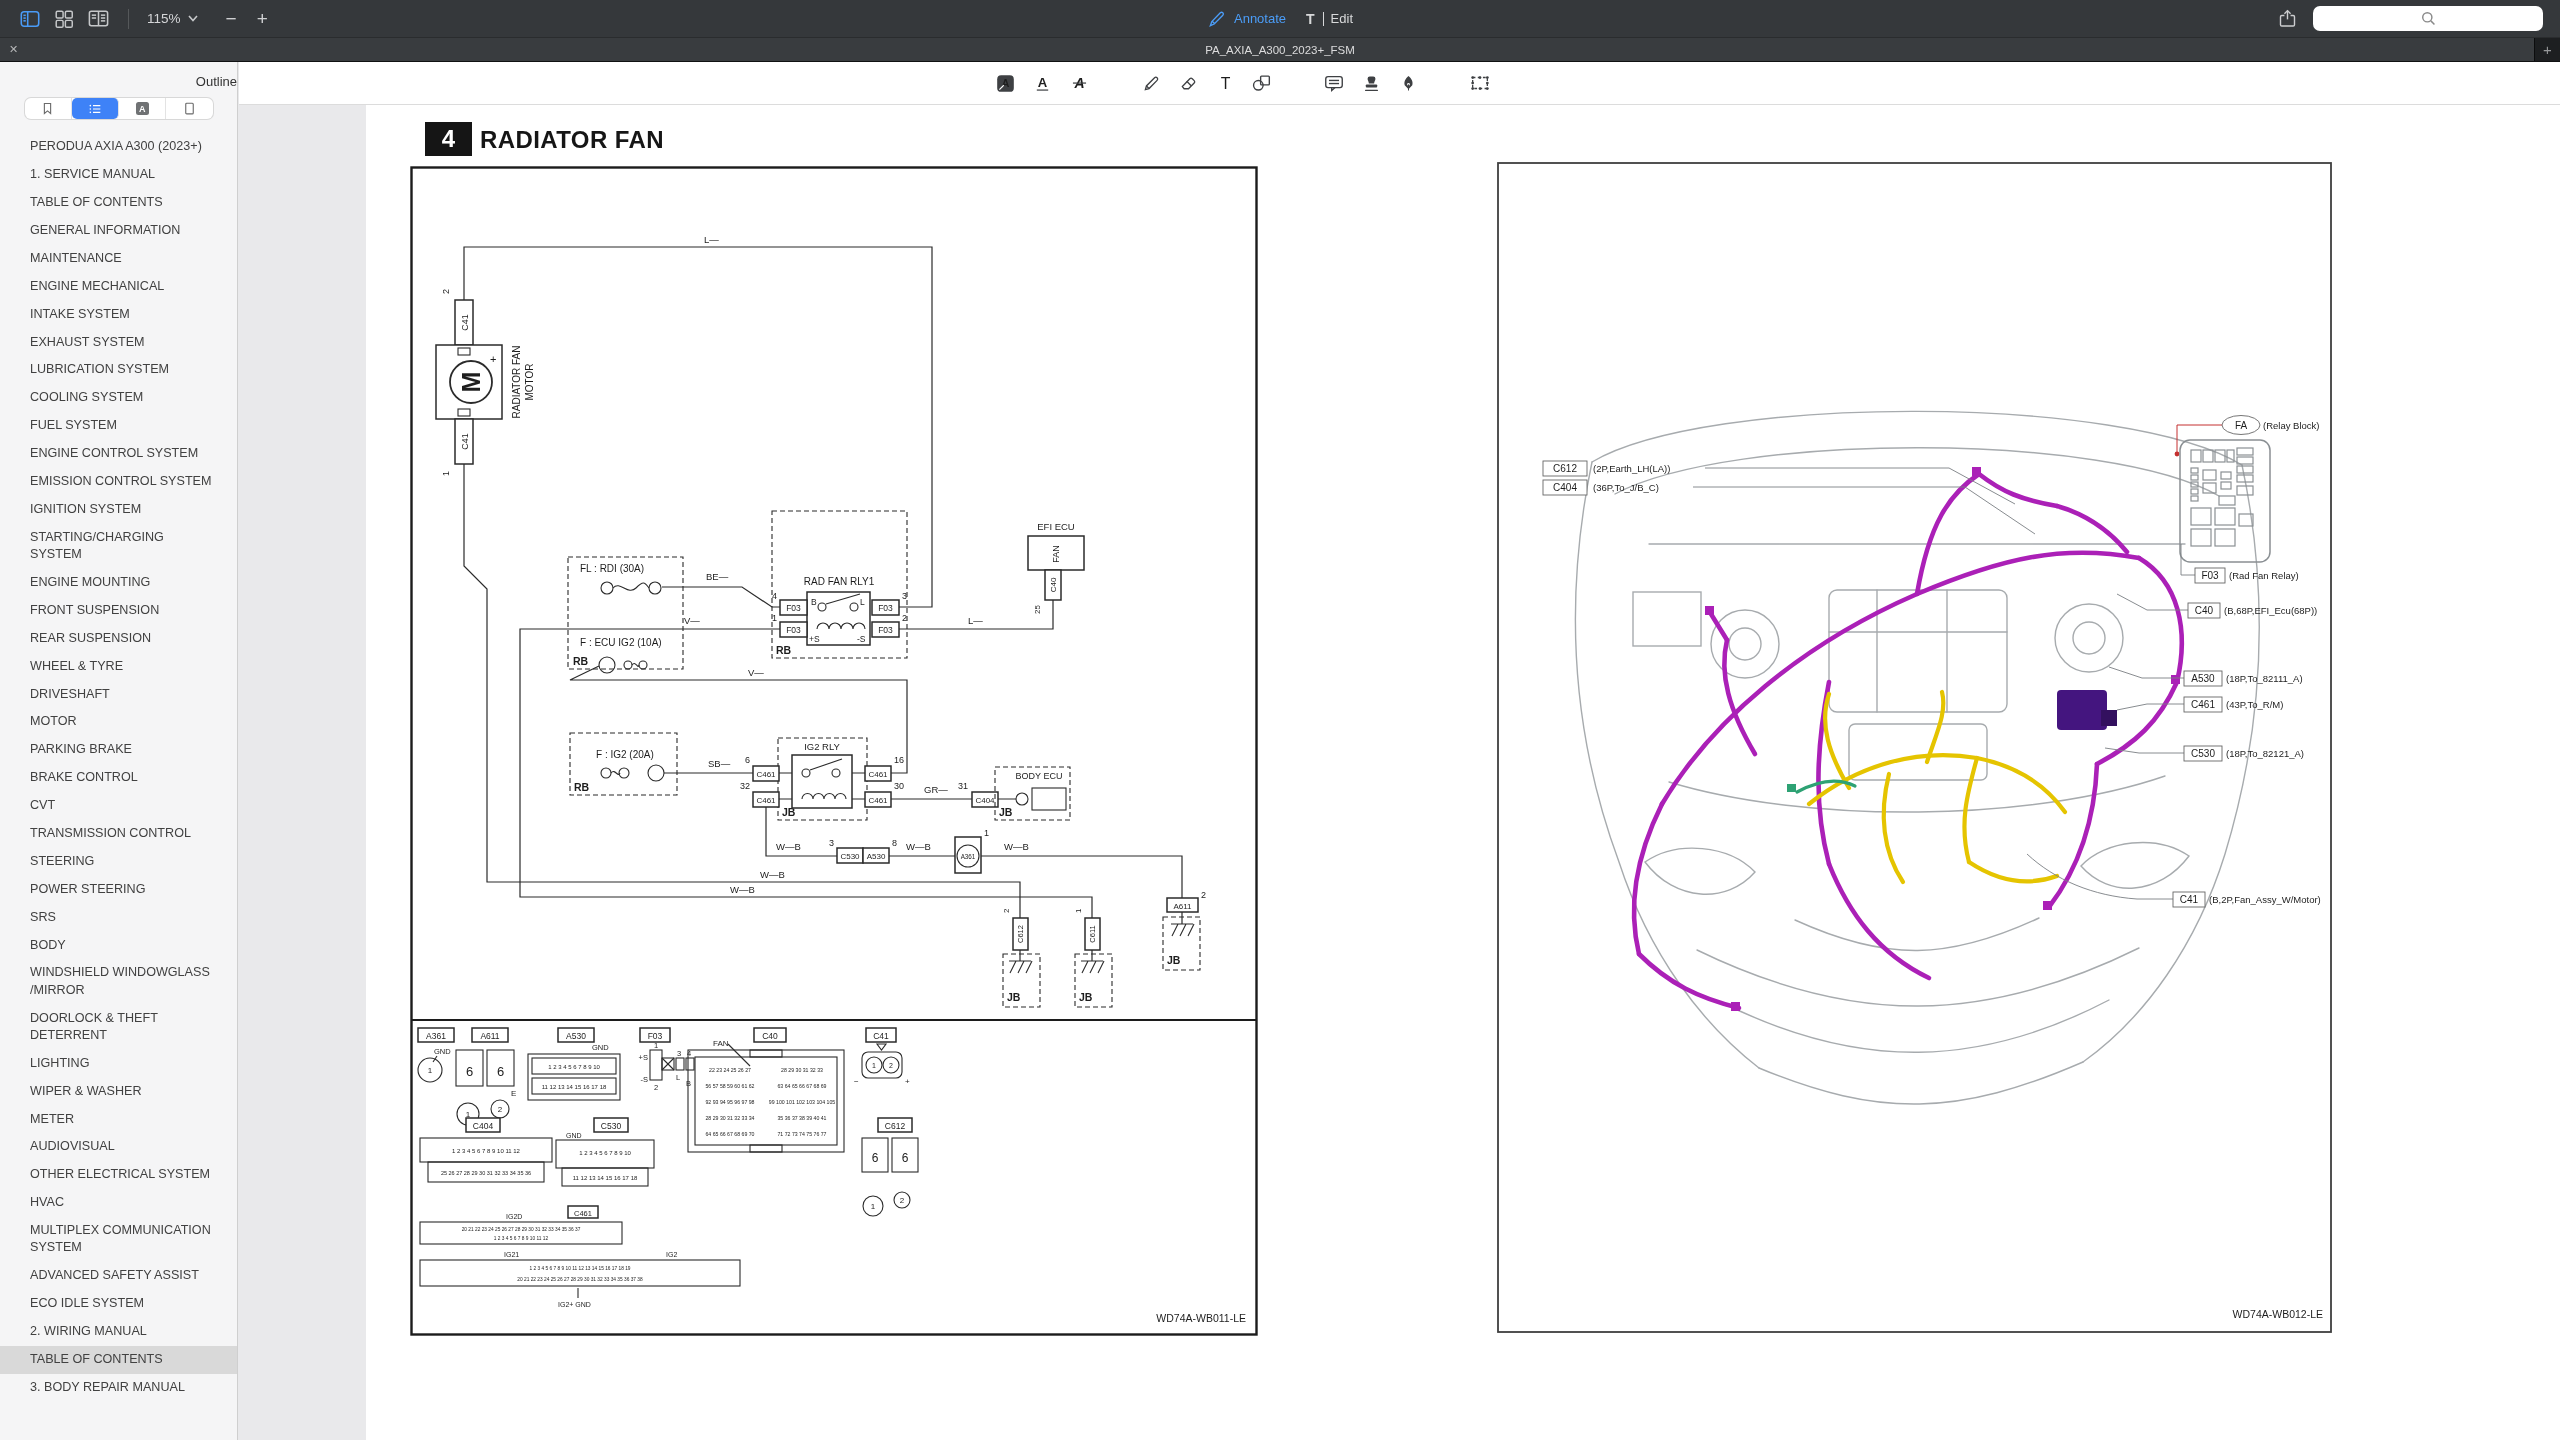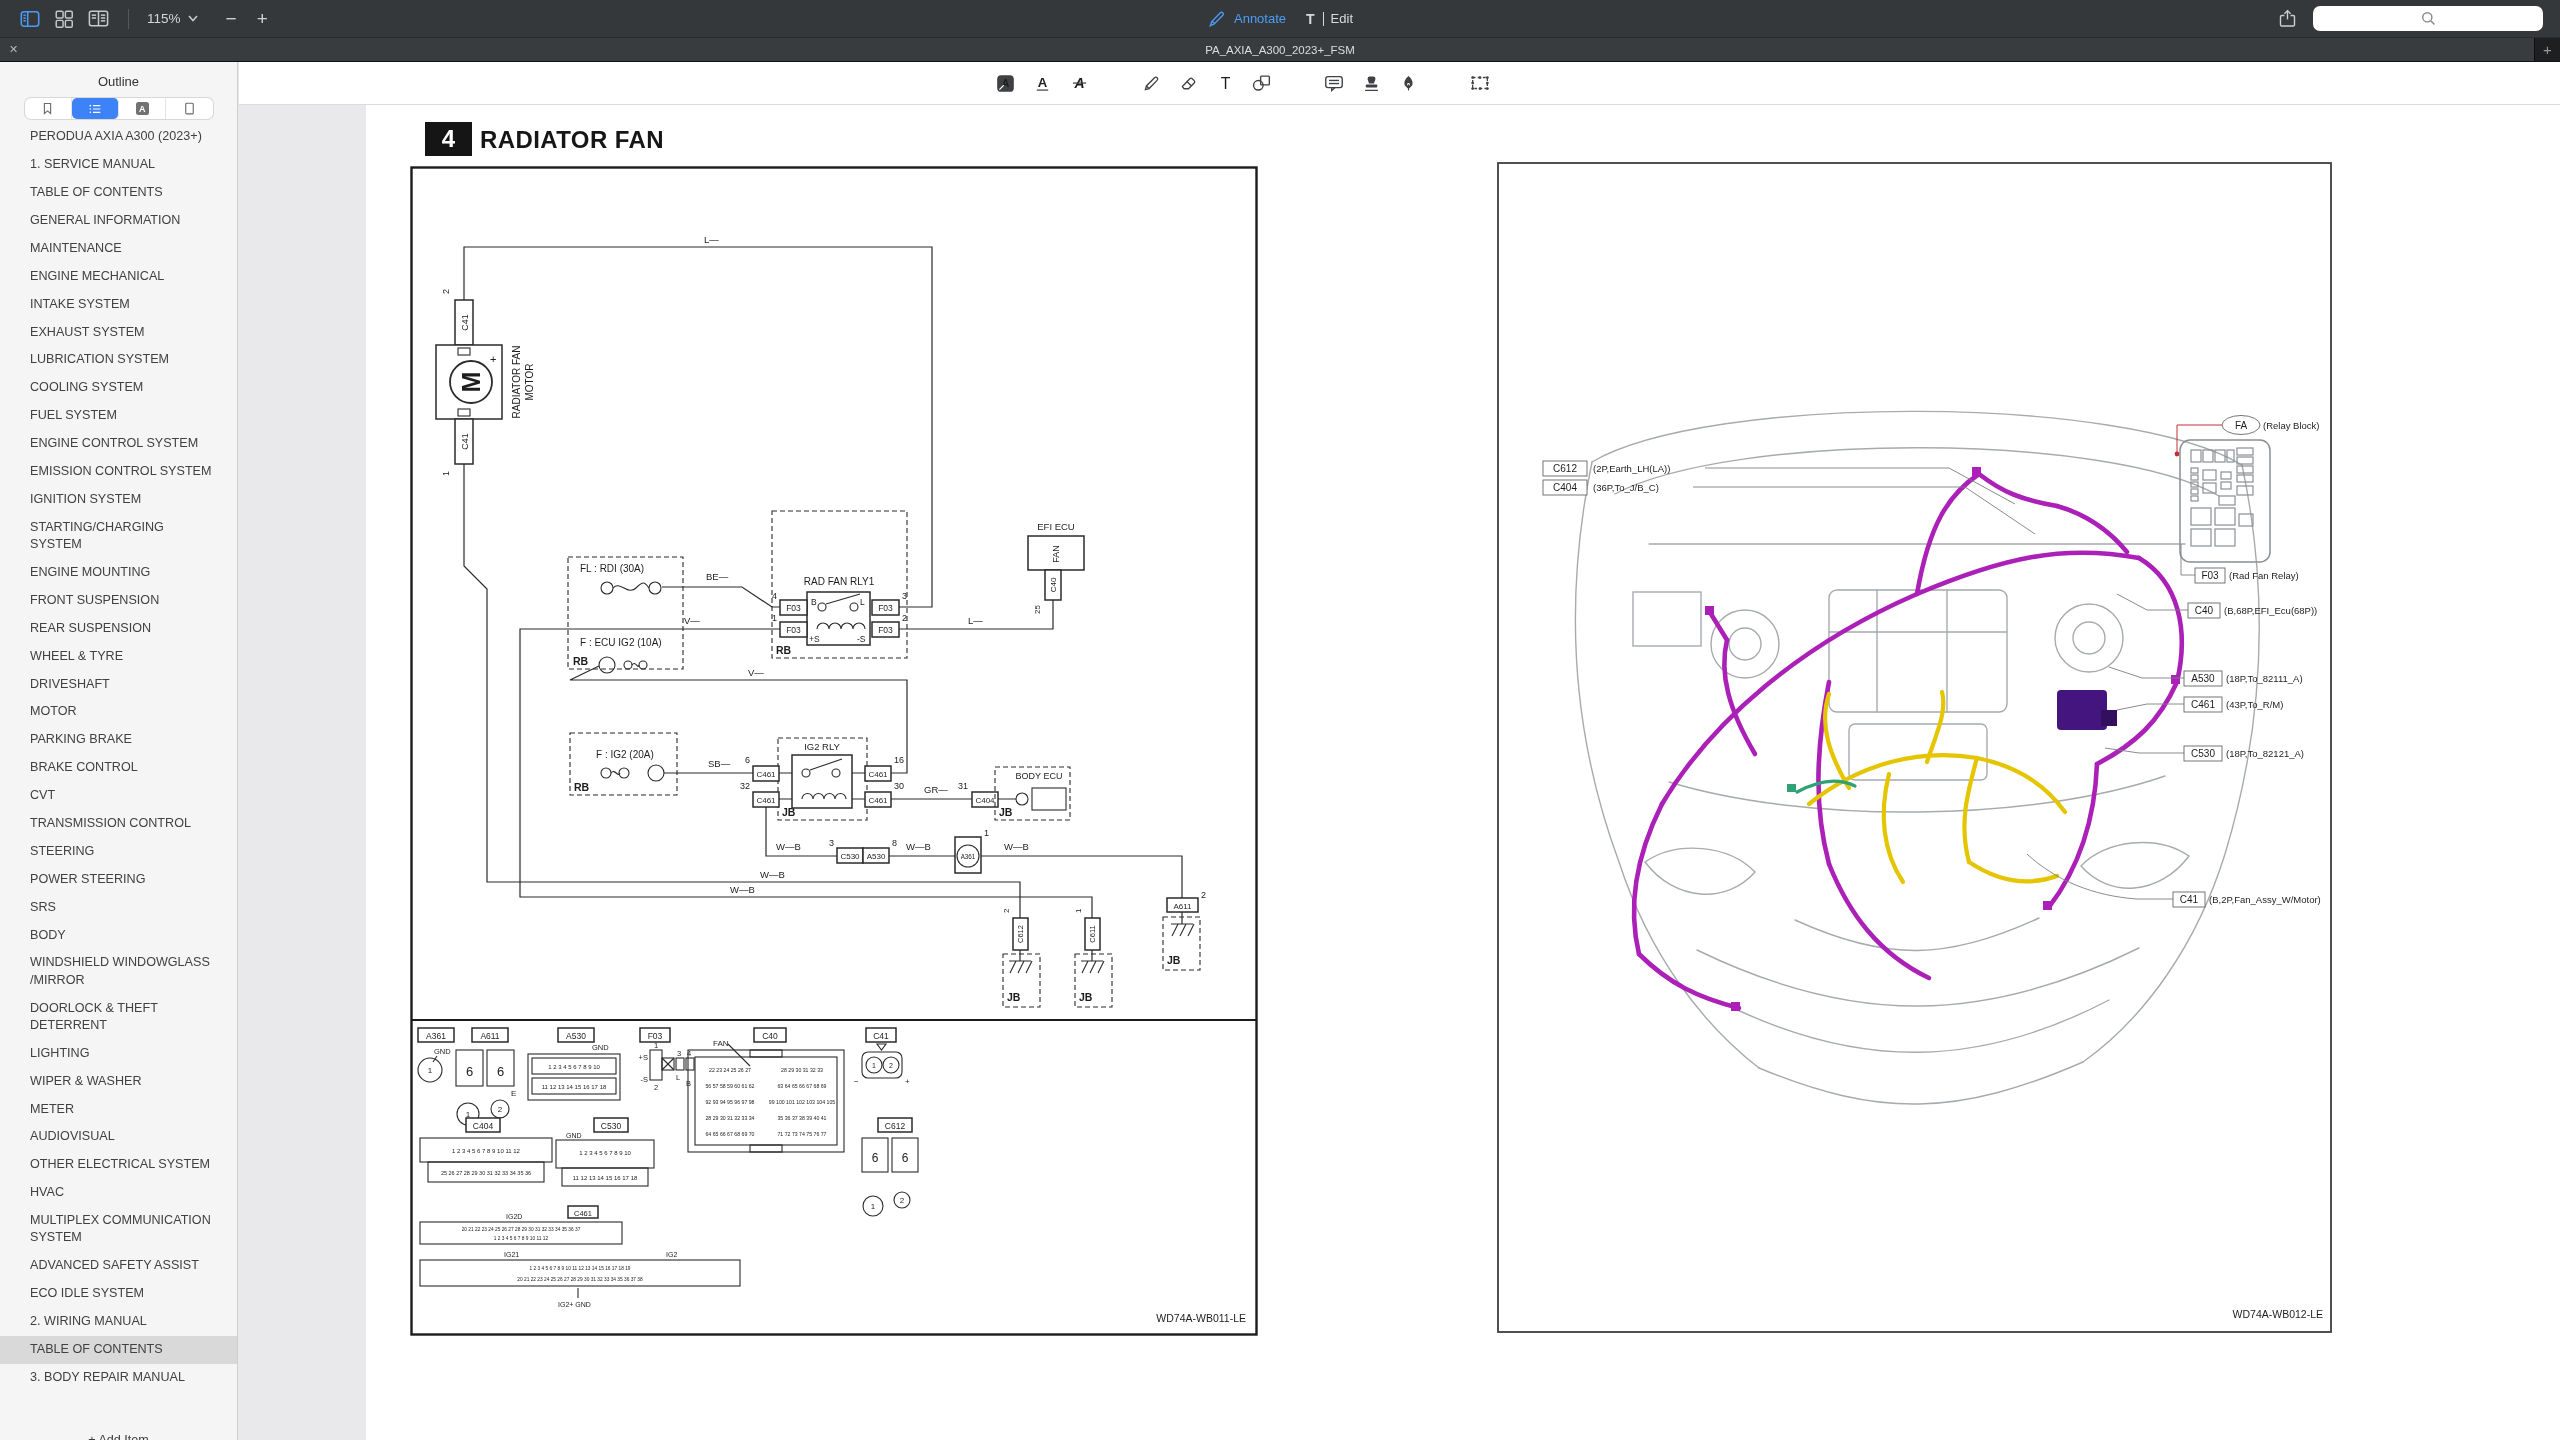--- a/index.html
+++ b/index.html
@@ -22,27 +22,27 @@
   .search-box { width:230px; height:25px; background:#FFFFFF; border-radius:7px; display:flex; align-items:center; justify-content:center; }
 
   
   .tabbar { position:absolute; left:0; top:37px; width:2560px; height:25px; background:#393C3F; border-top:1px solid #2A2C2E; border-bottom:1px solid #101112; display:flex; align-items:center; }
   .tab-close { color:#B6B7B8; font-size:11px; padding:0 9px; }
   .tab-title { position:absolute; left:50%; transform:translateX(-50%); color:#DCDCDD; font-size:11.5px; }
   .newtab { position:absolute; right:0; top:0; width:26px; height:100%; background:#1D1F21; border-left:1px solid #0C0D0E; color:#97999B; font-size:15px; display:flex; align-items:center; justify-content:center; }
 
   
   .sidebar { position:absolute; left:0; top:62px; width:238px; bottom:0; background:#F5F5F6; border-right:1px solid #CFCFCF; overflow:hidden; }
-  .sb-title { text-align:center; margin-top:12px; font-size:13px; color:#333; }
+  .sb-title { text-align:right; margin-top:12px; font-size:13px; color:#333; }
   .segmented { display:flex; width:188px; height:21px; margin:9px auto 0; background:#FFFFFF; border-radius:6px; box-shadow:0 0 0 1px #D8D8D8; overflow:hidden; }
   .seg { flex:1; display:flex; align-items:center; justify-content:center; color:#6B6B6B; border-right:1px solid #E3E3E3; }
   .seg:last-child { border-right:none; }
   .seg.active { background:#3E82F7; color:#FFFFFF; border-radius:5px; }
   .seg-a-box { width:13px; height:13px; background:#707274; border-radius:2.5px; color:#fff; font-size:9px; font-weight:bold; display:flex; align-items:center; justify-content:center; }
-  .o-list { margin-top:4px; }
+  .o-list { margin-top:14px; }
   .o-item { padding:5.3px 22px 5.3px 30px; font-size:12.6px; line-height:17.3px; color:#414141; }
   .o-item.selected { background:#D9D9D9; }
   .add-item { text-align:center; font-size:12.6px; color:#3C3C3C; padding:6px 0;margin-top:36px; }
   .drag-handle { position:absolute; left:243px; top:72px; width:9px; height:15px;
     background:repeating-linear-gradient(90deg,#B3B3B3 0 1px,transparent 1px 4px); }
 
   
   .annobar { position:absolute; left:239px; top:62px; right:0; height:43px; background:#FFFFFF; border-bottom:1px solid #DCDCDC; display:flex; align-items:center; }
   .an-icons { display:flex; align-items:center; gap:13px; padding-left:754px; color:#3E4043; }
   .an-btn { width:24px; height:24px; display:flex; align-items:center; justify-content:center; }

